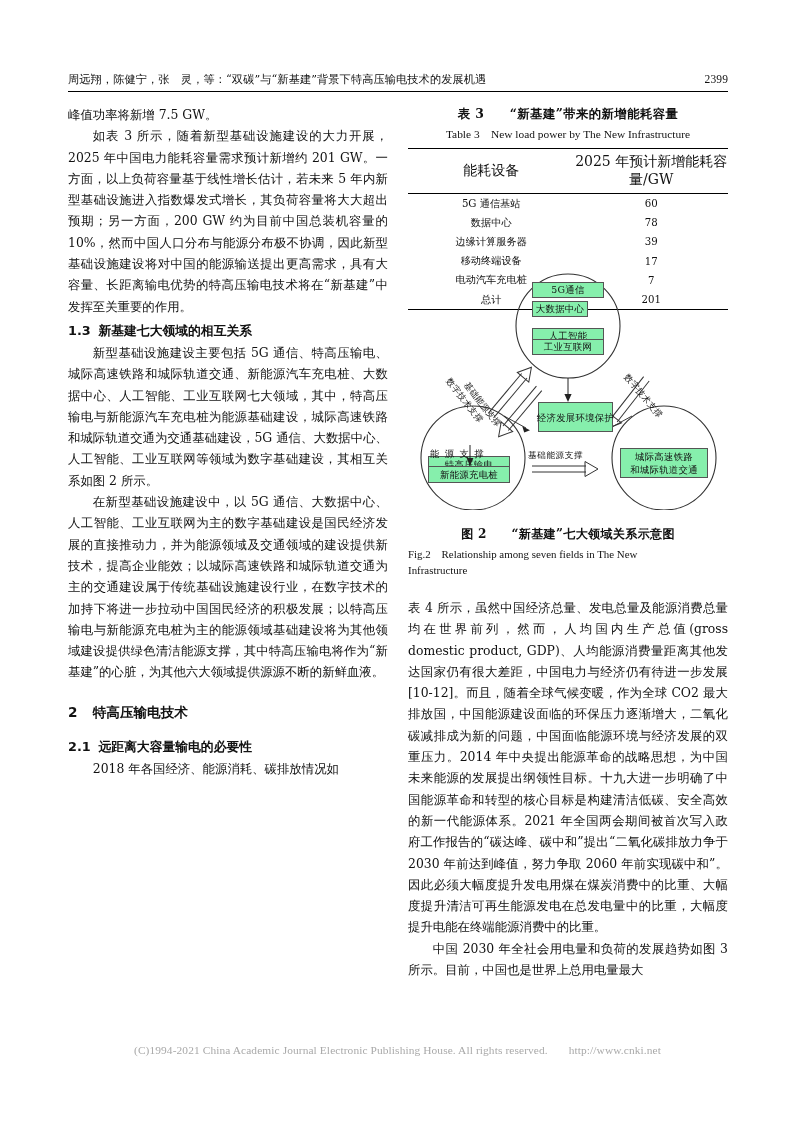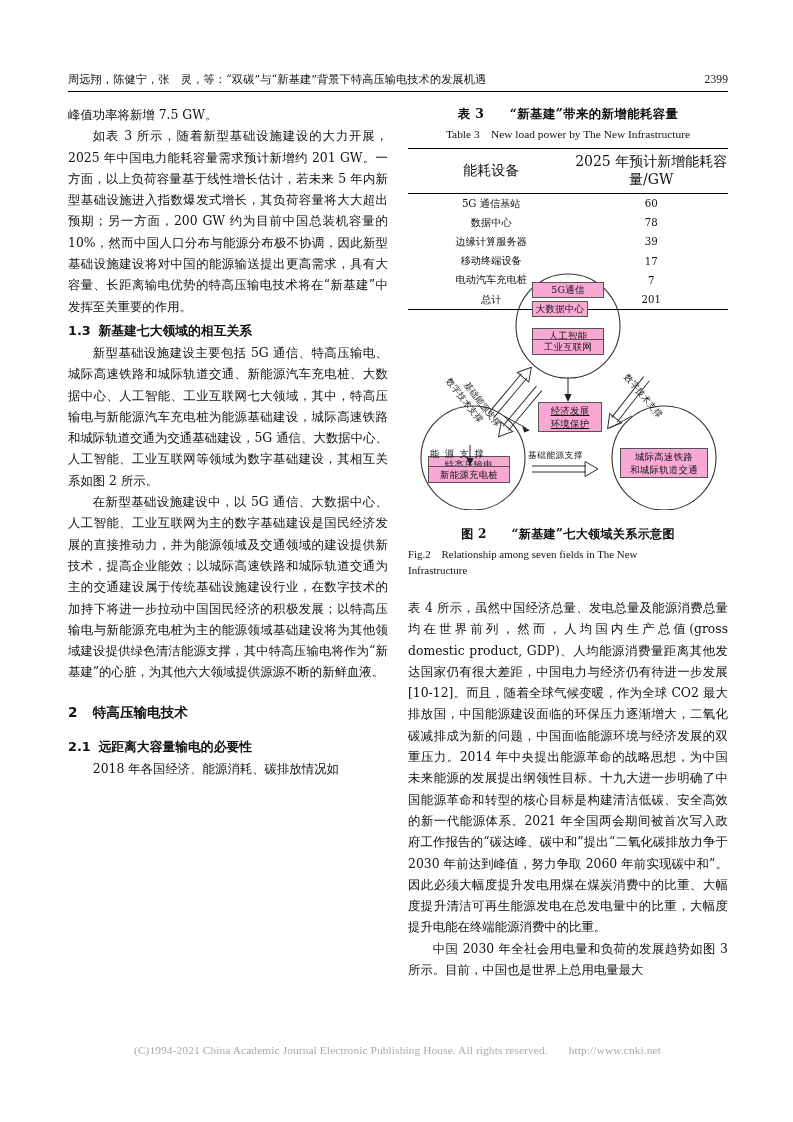--- a/index.html
+++ b/index.html
@@ -152,21 +152,21 @@
     font-size: 10.9px;
     font-family: "Liberation Serif", serif;
     line-height: 16px;
     margin-top: 3px;
   }
   .fig-cap-en .l2 { display: block; }
 
   .dnode {
     position: absolute;
     box-sizing: border-box;
-    background: #f9a8d4;
+    background: #86efac;
     border: 1px solid #555;
     font-family: "DejaVu Serif", "Liberation Serif", serif;
     font-size: 9.4px;
     line-height: 11.5px;
     text-align: center;
     color: #111;
     display: flex;
     align-items: center;
     justify-content: center;
     white-space: nowrap;
@@ -318,21 +318,21 @@
           <line x1="124" y1="204" x2="178" y2="204" stroke="#333" stroke-width="1"></line>
           <polygon points="190,201 177,193.5 177,208.5" fill="none" stroke="#333" stroke-width="1"></polygon>
         </g>
       </svg>
 
       <div class="dnode" style="left:124px;top:14px;width:72px;height:16px;">5G通信</div>
       <div class="dnode" style="left:124px;top:33px;width:56px;height:16px;">大数据中心</div>
       <div class="dnode" style="left:124px;top:60px;width:72px;height:16px;">人工智能</div>
       <div class="dnode" style="left:124px;top:71px;width:72px;height:16px;">工业互联网</div>
 
-      <div class="dnode" style="left:130px;top:134px;width:64px;height:30px;flex-direction:column;line-height:13px;text-decoration:underline;">
+      <div class="dnode" style="left:130px;top:134px;width:75px;height:30px;flex-direction:row;line-height:13px;">
         <span>经济发展</span>
         <span>环境保护</span>
       </div>
 
       <div class="dnode" style="left:20px;top:156px;width:82px;height:17px;margin-top:32px;">特高压输电</div>
       <div class="dlabel-plain" style="left:22px;top:180px;">能 源  支 撑</div>
       <div class="dnode" style="left:20px;top:198px;width:82px;height:17px;">新能源充电桩</div>
       <svg width="16" height="22" style="position:absolute;left:54px;top:177px;">
         <line x1="8" y1="0" x2="8" y2="15" stroke="#222" stroke-width="1"></line>
         <polygon points="8,21 4.6,13 11.4,13" fill="#222"></polygon>

